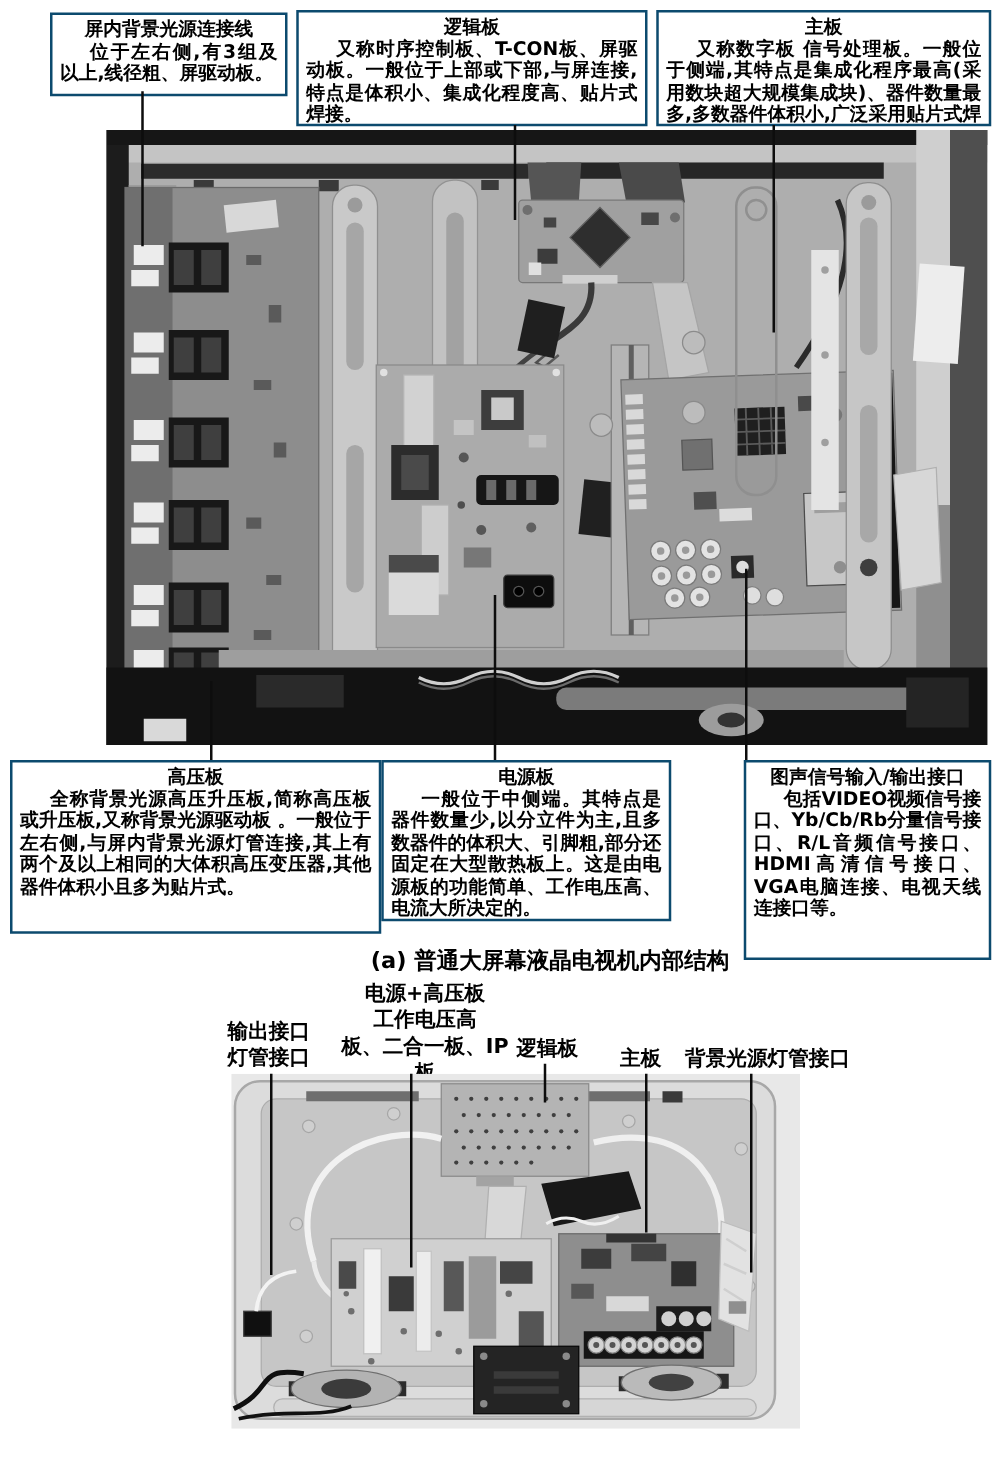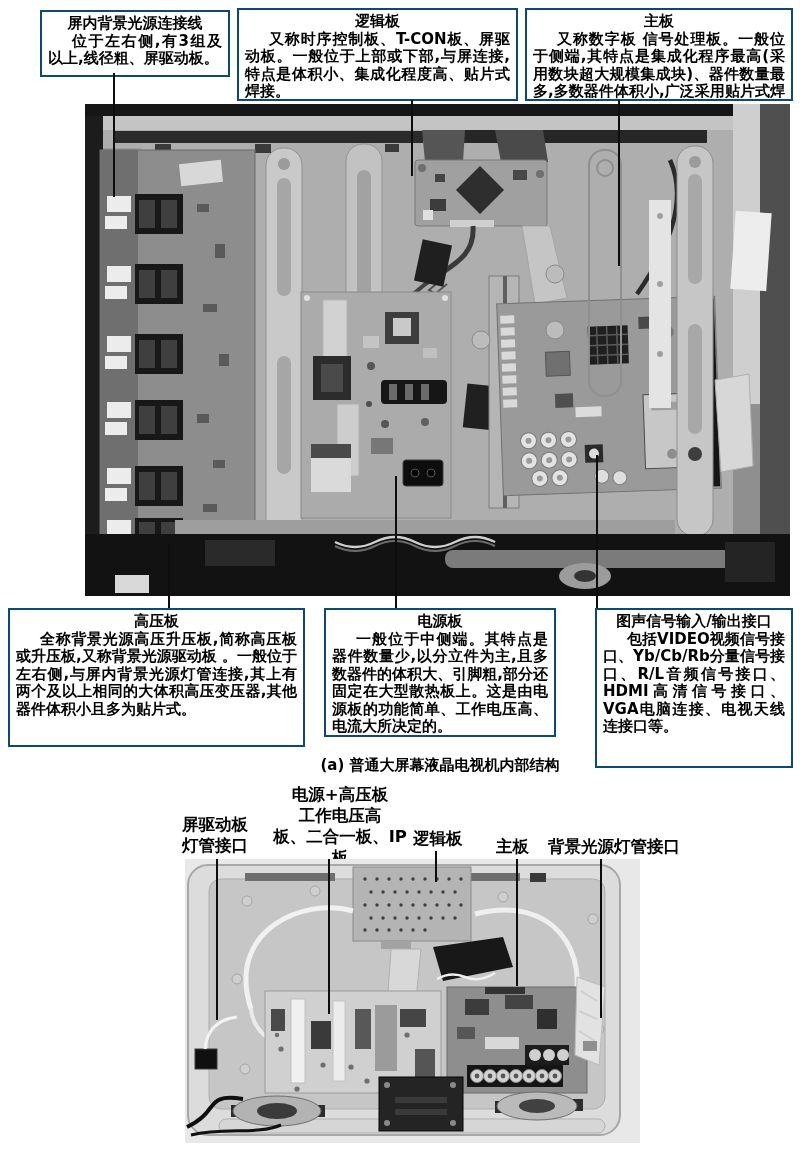--- a/index.html
+++ b/index.html
@@ -13,21 +13,21 @@
     padding:3px 6px;box-sizing:border-box;overflow:hidden;
     font-size:15px;line-height:17.5px;font-weight:700;
   }
   .callout-title{text-align:center;font-weight:700;}
   .callout-body{text-indent:1.6em;text-align:justify;}
   .leader{position:absolute;width:2px;background:#0d0d0d;}
   .photo{position:absolute;}
   .photo svg{display:block;}
   .caption{
     position:absolute;left:90px;width:700px;text-align:center;
-    font-size:15px;font-weight:700;
+    font-size:18px;font-weight:700;
   }
   .plabel{
     position:absolute;font-size:16.5px;font-weight:700;line-height:21px;
     white-space:pre-line;
   }
   .plabel.center{text-align:center;}
 </style>
 </head>
 <body>
 
@@ -279,33 +279,33 @@
   <div class="leader" style="left:618px;top:100px;height:166px;"></div>
   <div class="leader" style="left:168px;top:545px;height:63px;"></div>
   <div class="leader" style="left:395px;top:476px;height:132px;"></div>
   <div class="leader" style="left:596px;top:455px;height:153px;"></div>
 
   <div class="callout" style="left:8px;top:608px;width:297px;height:139px;">
     <div class="callout-title">高压板</div>
     <div class="callout-body">全称背景光源高压升压板,简称高压板或升压板,又称背景光源驱动板 。一般位于左右侧,与屏内背景光源灯管连接,其上有两个及以上相同的大体积高压变压器,其他器件体积小且多为贴片式。</div>
   </div>
 
-  <div class="callout" style="left:324px;top:608px;width:232px;height:129px;">
+  <div class="callout" style="left:305px;top:608px;width:232px;height:129px;">
     <div class="callout-title">电源板</div>
     <div class="callout-body">一般位于中侧端。其特点是器件数量少,以分立件为主,且多数器件的体积大、引脚粗,部分还固定在大型散热板上。这是由电源板的功能简单、工作电压高、电流大所决定的。</div>
   </div>
 
   <div class="callout" style="left:595px;top:608px;width:198px;height:160px;">
     <div class="callout-title">图声信号输入/输出接口</div>
     <div class="callout-body">包括VIDEO视频信号接口、Yb/Cb/Rb分量信号接口、R/L音频信号接口、HDMI高清信号接口、VGA电脑连接、电视天线连接口等。</div>
   </div>
 
   <div class="caption" style="top:756px;">(a) 普通大屏幕液晶电视机内部结构</div>
 
-  <div class="plabel" style="left:182px;top:814px;">屏驱动板
+  <div class="plabel" style="left:182px;top:814px;">输出接口
 灯管接口</div>
   <div class="plabel center" style="left:268px;top:784px;width:144px;">电源+高压板
 工作电压高
 板、二合一板、IP板</div>
   <div class="plabel" style="left:413px;top:828px;">逻辑板</div>
   <div class="plabel" style="left:496px;top:836px;">主板</div>
   <div class="plabel" style="left:548px;top:836px;">背景光源灯管接口</div>
 
   <div class="photo" style="left:185px;top:859px;width:455px;height:284px;">
     <svg width="455" height="284" viewBox="0 0 455 284">

